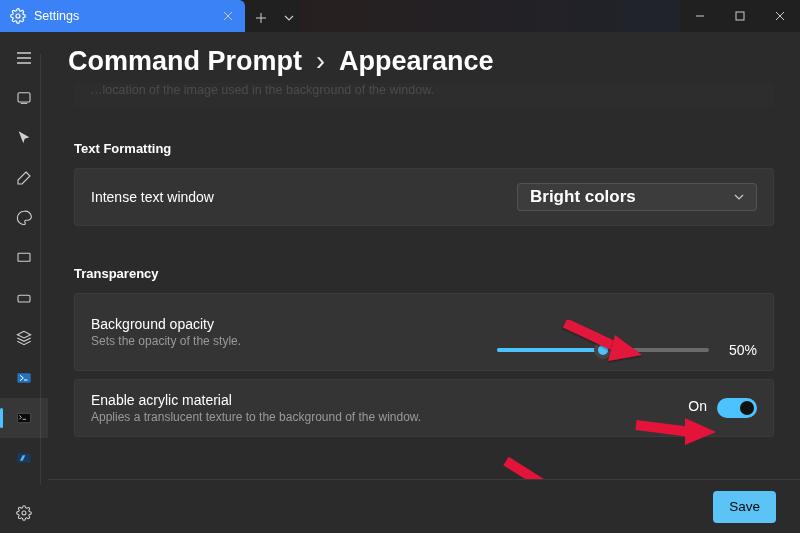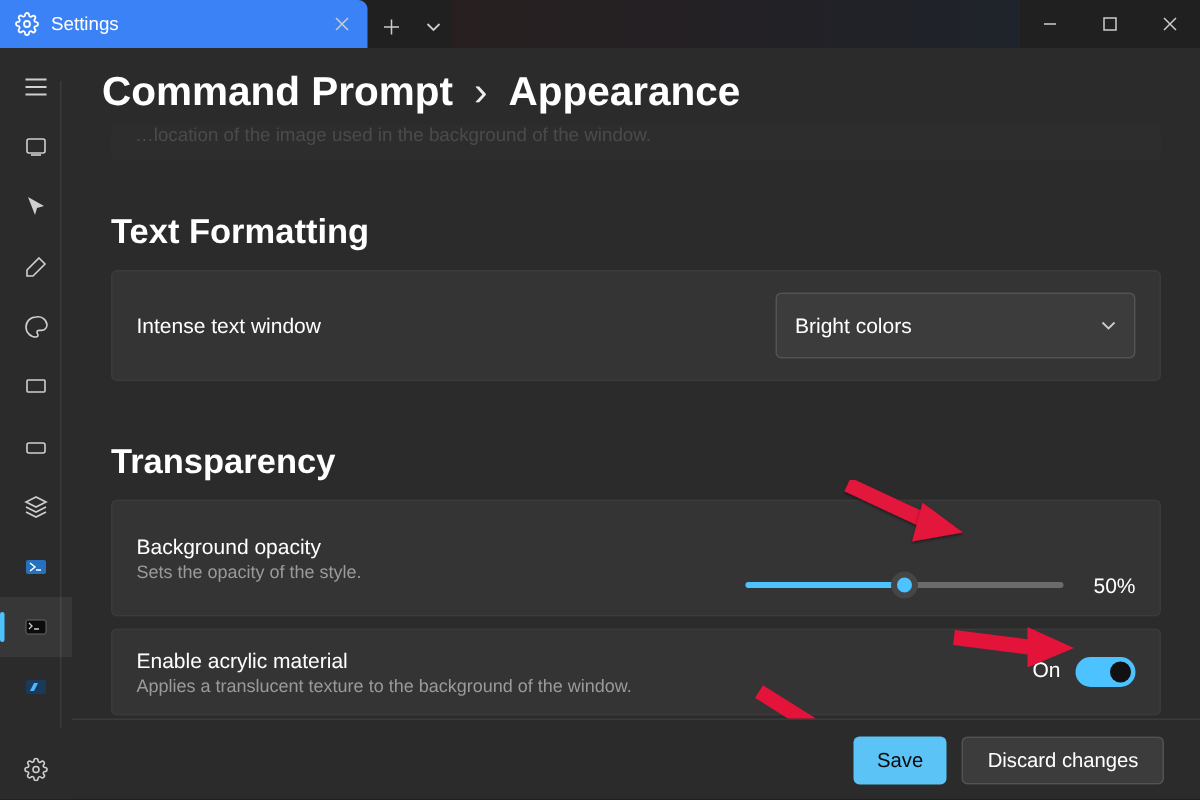--- a/index.html
+++ b/index.html
@@ -30,29 +30,29 @@
   
   .main { flex: 1; position: relative; display: flex; flex-direction: column; }
   .breadcrumb { padding: 14px 20px 6px 20px; font-size: 27px; font-weight: 600; color: #fff; display: flex; align-items: center; gap: 14px; }
   .breadcrumb .chev { font-weight: 400; color: #eee; }
   .breadcrumb .seg { cursor: pointer; }
 
   .content { flex: 1; overflow: hidden; padding: 0 26px 0 26px; position: relative; }
 
   .cut-row { background: #343434; border-radius: 4px; padding: 0 16px 10px 16px; color: #a8a8a8; font-size: 12.5px; margin-bottom: 34px; }
 
-  .section-title { font-size: 23px; font-weight: 600; color: #fff; margin-bottom: 12px; }
+  .section-title { font-size: 13px; font-weight: 600; color: #fff; margin-bottom: 12px; }
 
   .setting-row { background: #343434; border: 1px solid rgba(255,255,255,0.04); border-radius: 4px; padding: 12px 16px; display: flex; align-items: center; margin-bottom: 8px; }
   .setting-row.big { padding: 14px 16px; }
   .sr-text { flex: 1; }
   .sr-title { font-size: 14px; color: #fff; }
   .sr-desc { font-size: 12px; color: #9a9a9a; margin-top: 2px; }
 
-  .dropdown { width: 240px; height: 44px; background: #3c3c3c; border: 1px solid rgba(255,255,255,0.12); border-radius: 4px; display: flex; align-items: center; padding: 0 12px; font-size: 14px; color: #fff; cursor: pointer; justify-content: space-between; }
+  .dropdown { width: 240px; height: 28px; background: #3c3c3c; border: 1px solid rgba(255,255,255,0.12); border-radius: 4px; display: flex; align-items: center; padding: 0 12px; font-size: 17px; color: #fff; cursor: pointer; justify-content: space-between; font-weight: bold; }
 
   .slider-wrap { display: flex; align-items: center; gap: 12px; width: 260px; margin-top: 36px; }
   .slider { flex: 1; height: 4px; background: #6b6b6b; border-radius: 2px; position: relative; }
   .slider-fill { position: absolute; left: 0; top: 0; bottom: 0; width: 50%; background: #4cc2ff; border-radius: 2px; }
   .slider-thumb { position: absolute; left: 50%; top: 50%; width: 18px; height: 18px; background: #4cc2ff; border: 4px solid #454545; border-radius: 50%; transform: translate(-50%, -50%); cursor: pointer; }
   .slider-val { font-size: 14px; color: #fff; width: 36px; text-align: right; }
 
   .toggle-wrap { display: flex; align-items: flex-start; gap: 10px; }
   .toggle-label { font-size: 14px; color: #fff; }
   .toggle { width: 40px; height: 20px; background: #4cc2ff; border-radius: 10px; position: relative; cursor: pointer; }
@@ -269,18 +269,15 @@
         <path d="M8 8 L62 42" stroke="#e3133a" stroke-width="10"></path>
         <path d="M52 28 L82 50 L45 54 Z" fill="#e3133a"></path>
       </svg>
 
     </div>
 
     <div class="footer">
       <div class="btn btn-primary">
         <span>Save</span>
       </div>
-      <div class="btn btn-secondary">
-        <span>Discard changes</span>
-      </div>
     </div>
   </div>
 </div>
 
 </body></html>

